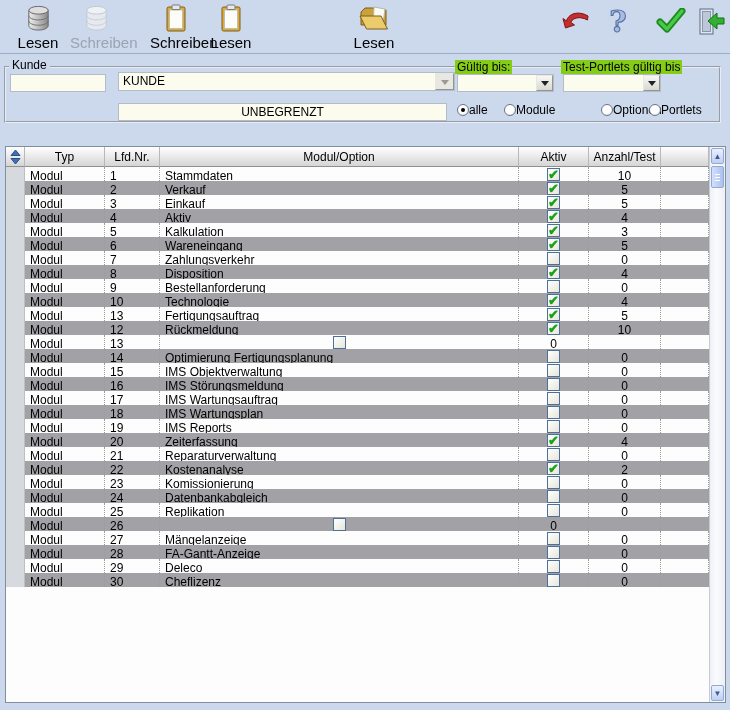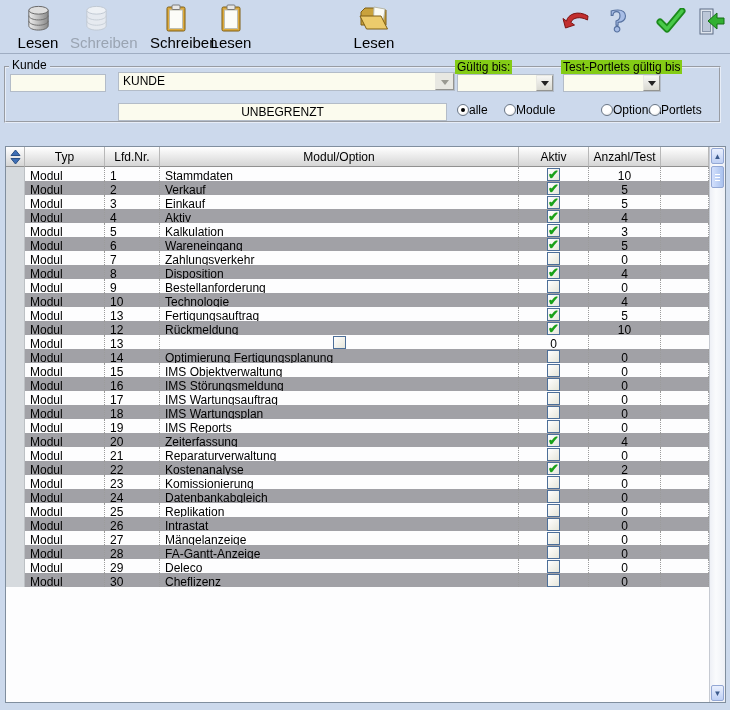--- a/index.html
+++ b/index.html
@@ -495,21 +495,20 @@
     <div class="cell c-aktiv">
       <span class="cb"></span>
     </div>
     <div class="cell c-anzahl">0</div>
     <div class="cell"></div>
   </div>
         <div class="row">
     <div class="cell rowhead"></div>
     <div class="cell">Modul</div>
     <div class="cell">26</div>
-    <div class="cell">Intrastat</div>
     <div class="cell c-aktiv">
       <span class="cb"></span>
     </div>
     <div class="cell c-anzahl">0</div>
     <div class="cell"></div>
   </div>
         <div class="row">
     <div class="cell rowhead"></div>
     <div class="cell">Modul</div>
     <div class="cell">27</div>

